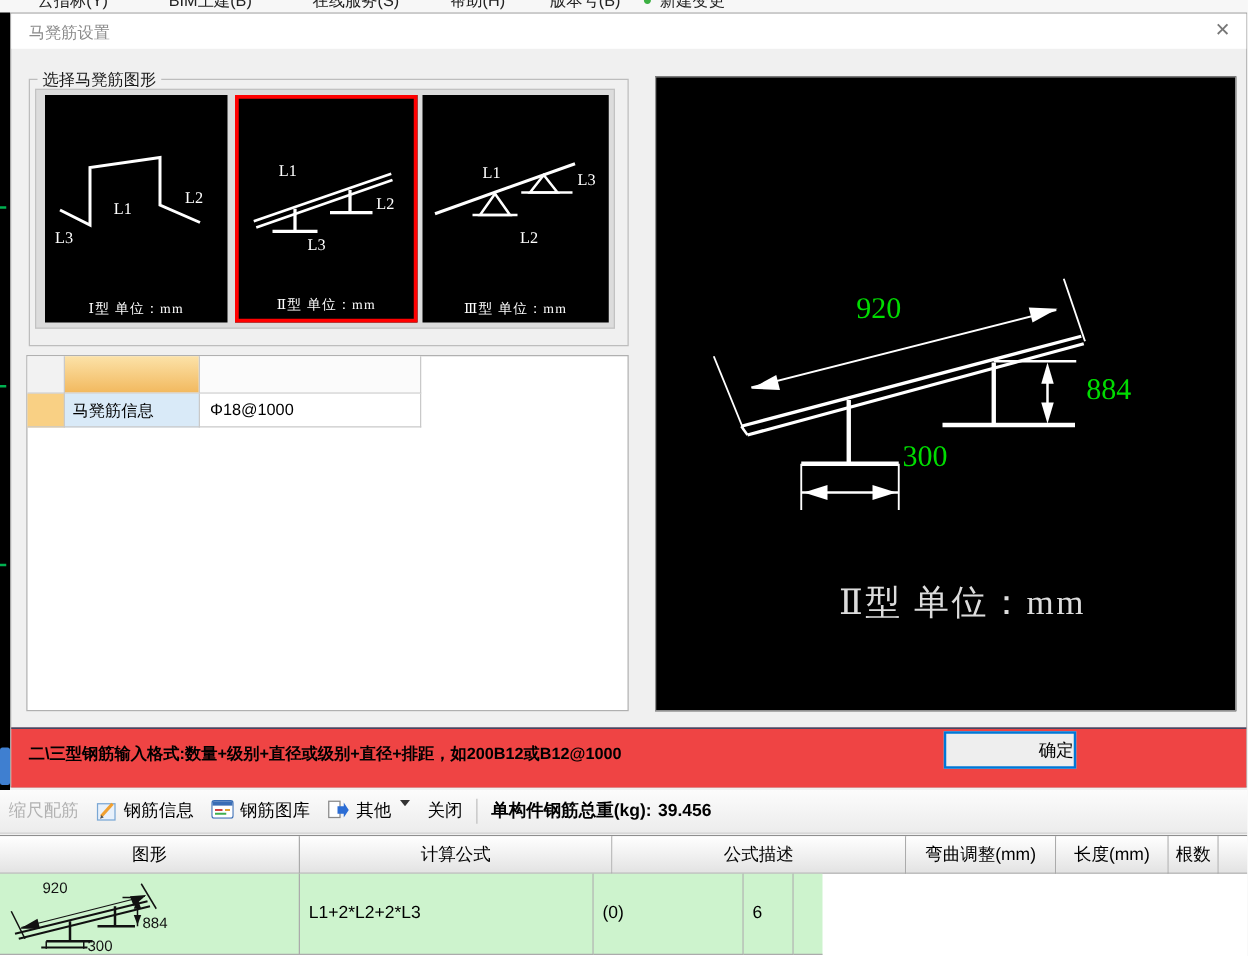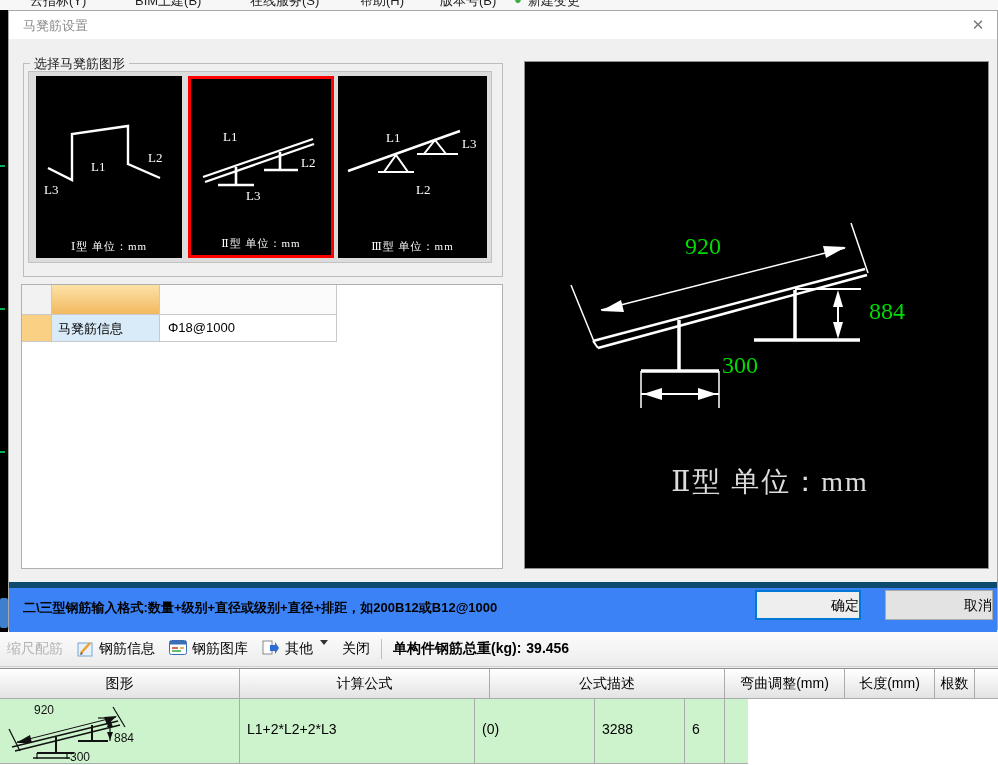--- a/index.html
+++ b/index.html
@@ -36,21 +36,21 @@
   .hdrC{background:#fbfbfb;}
   .rowmark{background:#f9d084;}
   .rowlabel{background:#d9eaf8;padding:5px 0 0 6px;}
   .rowvalue{background:#fff;padding:5px 0 0 8px;}
   
   .preview{position:absolute;left:515px;top:50px;width:465px;height:508px;background:#000;border:1px solid #909090;box-sizing:border-box;}
   .preview svg{position:absolute;left:0;top:0;}
   .dimtext{fill:#00dc00;font-size:24px;font-family:"Liberation Serif","DejaVu Serif",serif;}
   .prevcaption{fill:#dcdcdc;font-size:28px;font-family:"Liberation Serif","DejaVu Serif",serif;letter-spacing:2px;}
   
-  .hintbar{position:absolute;left:0;top:571px;width:988px;height:47px;border-top:6px solid #0c4a6e;background:#3b82f6;}
+  .hintbar{position:absolute;left:0;top:571px;width:988px;height:47px;border-top:1px solid #0c4a6e;background:#ef4444;}
   .hinttext{position:absolute;left:14px;top:11px;font-size:13px;font-weight:700;color:#000;}
   .btn{position:absolute;top:2px;height:30px;box-sizing:border-box;text-align:right;font-size:14px;line-height:26px;}
   .btn-ok{left:746px;width:106px;border:2px solid #0078d7;background:#eeeeee;}
   .btn-cancel{left:876px;width:108px;border:1px solid #ababab;background:#e3e3e3;line-height:28px;}
   
   .toolbar{left:0;top:632px;width:998px;height:34px;background:linear-gradient(#fcfcfc,#ececec);
            border-bottom:1px solid #cfcfcf;display:flex;align-items:center;font-size:14px;}
   .tbitem{display:flex;align-items:flex-start;gap:5px;padding:0 7px;white-space:nowrap;}
   .tbdisabled{color:#b2b2b2;}
   .tbsep{width:1px;height:20px;background:#c0c0c0;margin:0 4px;}
@@ -181,21 +181,20 @@
         <text class="dimtext" x="344" y="257">884</text>
         <text class="dimtext" x="197" y="311">300</text>
 
         <text class="prevcaption" x="245" y="429" text-anchor="middle">Ⅱ型 单位：mm</text>
       </svg>
     </div>
 
     <div class="hintbar">
       <div class="hinttext">二\三型钢筋输入格式:数量+级别+直径或级别+直径+排距，如200B12或B12@1000</div>
       <div class="btn btn-ok">确定</div>
-      <div class="btn btn-cancel">取消</div>
     </div>
   </div>
 
   <div class="abs toolbar">
     <div class="tbitem tbdisabled">
       <span>缩尺配筋</span>
     </div>
     <div class="tbitem">
       <svg width="17" height="17" viewBox="0 0 17 17">
         <rect x="1" y="3" width="14" height="13" fill="#e8f1fb" stroke="#7aa7d4"></rect>
@@ -263,19 +262,18 @@
           <line x1="106" y1="17" x2="106" y2="40" stroke="#111" stroke-width="1.2"></line>
           <polygon points="106,18 103,26 109,26" fill="#111"></polygon>
           <polygon points="106,39 103,31 109,31" fill="#111"></polygon>
           <text x="30" y="13">920</text>
           <text x="110" y="41">884</text>
           <text x="66" y="60">300</text>
         </svg>
       </div>
       <div class="bdcell" style="width:235px">L1+2*L2+2*L3</div>
       <div class="bdcell" style="width:120px">(0)</div>
-      <div class="bdcell" style="width:90px">3288</div>
       <div class="bdcell" style="width:40px">6</div>
       <div class="bdcell" style="width:23px;border-right:none"></div>
     </div>
   </div>
 
 </div>
 
 </body></html>

